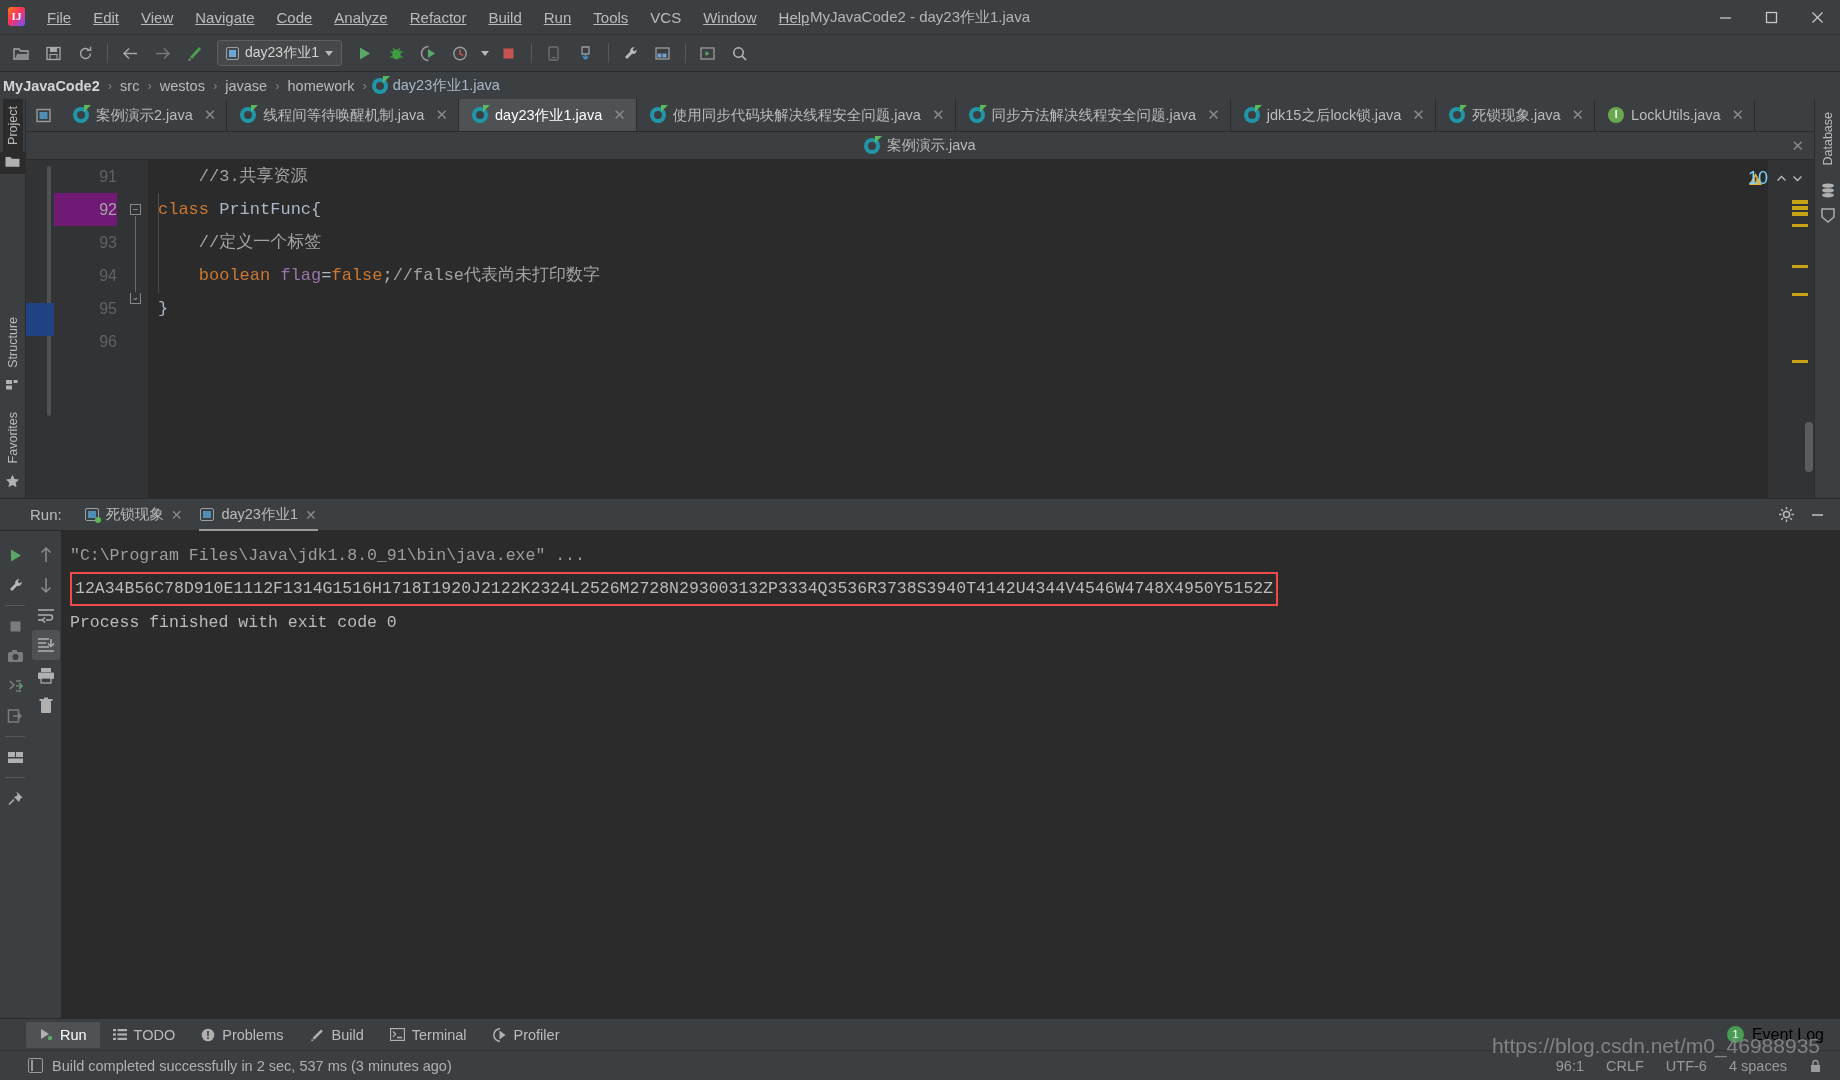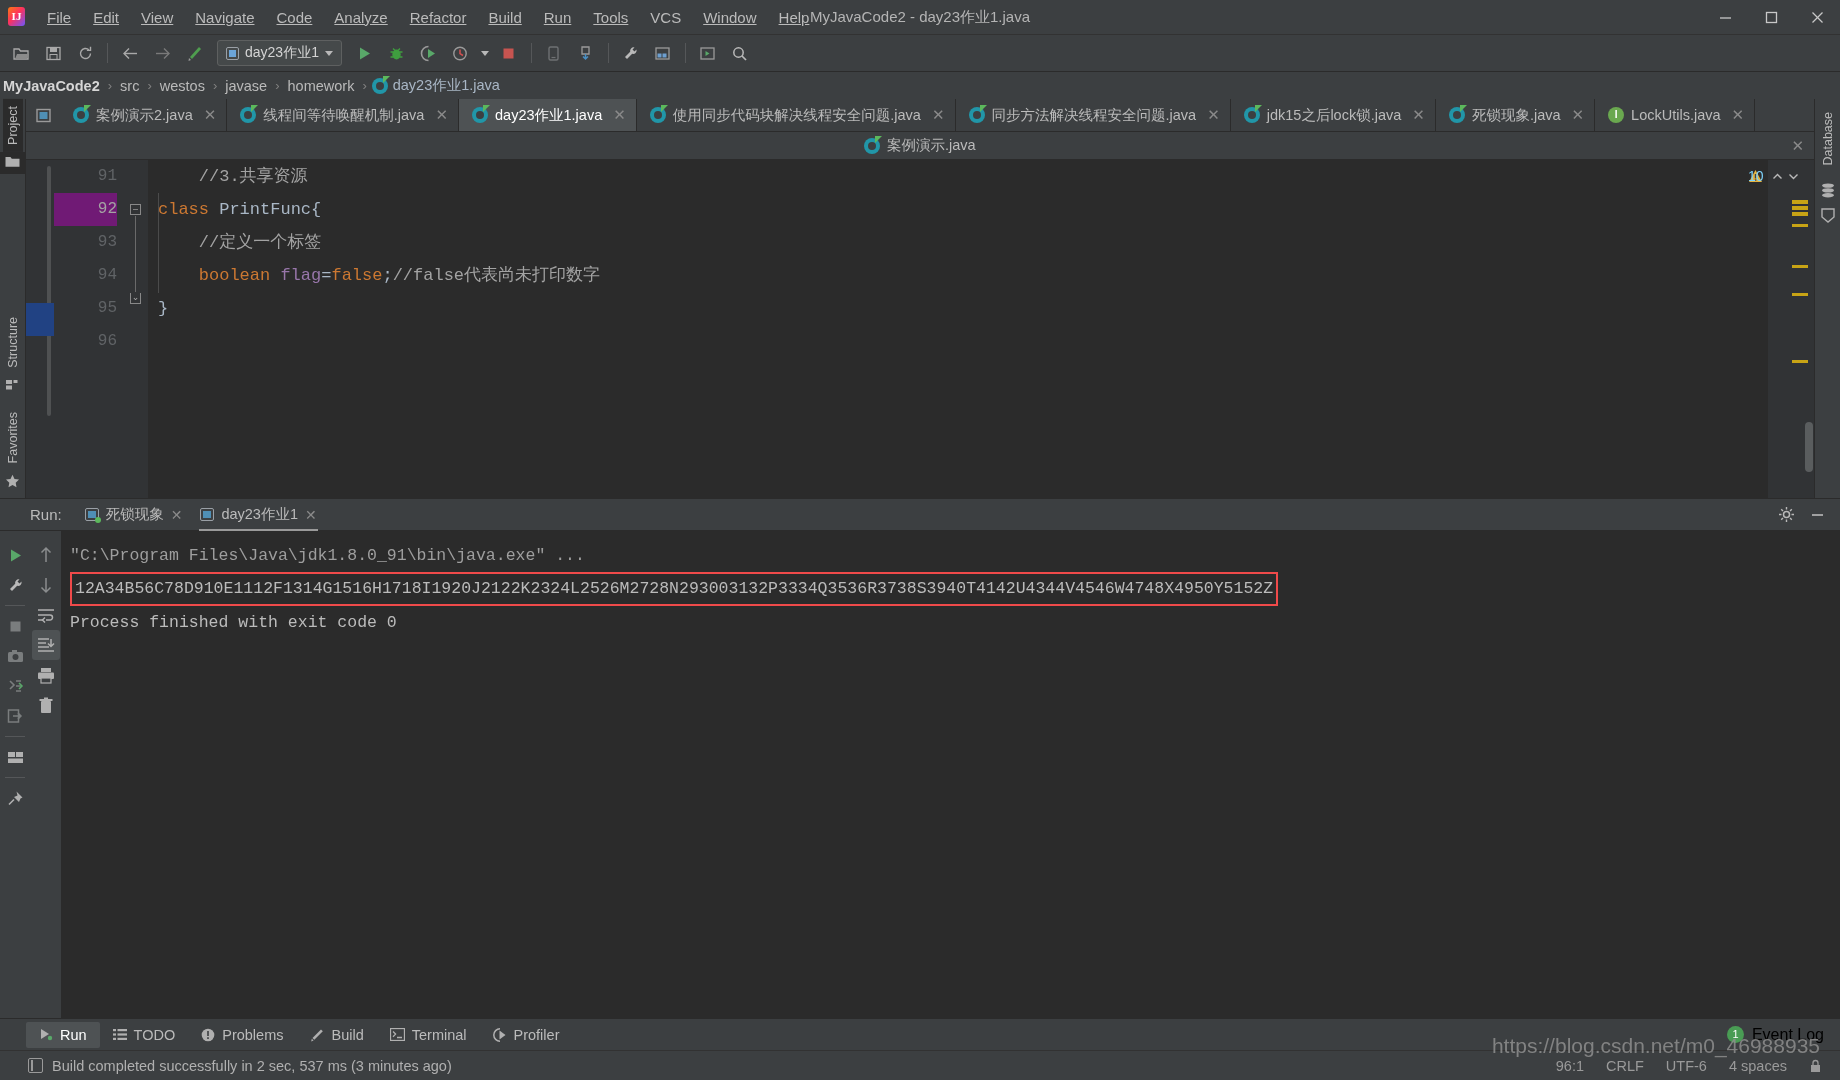--- a/index.html
+++ b/index.html
@@ -103,21 +103,21 @@
   .tab2 { display:flex; align-items:center; gap:7px; font-size:14.5px; color:#bbbbbb; padding:0 10px; }
   .tabrow2 .x-right { position:absolute; right:10px; color:#8a8a8a; font-size:15px; }
 
   
   .editor-wrap { flex:1 1 auto; display:flex; min-height:0; background:#2b2b2b; position:relative; }
   .ed-leftstrip { width:28px; background:#313335; flex:0 0 28px; position:relative; }
   .ed-leftstrip .scrollknob { position:absolute; left:21px; top:6px; width:4px; height:250px; background:#4f5152; border-radius:2px; }
   .ed-leftstrip .selblock { position:absolute; left:0; top:143px; width:28px; height:33px; background:#214283; }
   .gutter {
     width: 72px; flex:0 0 72px; background:#313335; color:#606366; font-size:16px;
-    font-family:Liberation Mono, monospace; text-align:right;
+    font-family:Liberation Sans, sans-serif; text-align:right;
     padding-right:9px; padding-top:0; position:relative;
   }
   .gline { height:33px; line-height:33px; }
   .gline.hl { background:#701a75; color:#a4a3a3; }
   .fold-col { width:22px; flex:0 0 22px; background:#313335; position:relative; }
   .code {
     flex:1 1 auto; position:relative; background:#2b2b2b; font-size:17px; line-height:33px;
     font-family:"Liberation Mono","DejaVu Sans Mono",monospace; color:#a9b7c6;
     padding-left:10px; overflow:hidden;
   }
@@ -129,21 +129,21 @@
   .indent-guide { position:absolute; left:10px; top:33px; bottom:0; width:1px; background:#4b4b4b; height:100px; }
   .fold-marker {
     position:absolute; width:11px; height:11px; border:1px solid #888; color:#aaa;
     font-size:9px; line-height:9px; text-align:center; background:#313335;
   }
   .ed-right {
     width: 46px; flex:0 0 46px; background:#313335; position:relative;
   }
   .warncount {
     position:absolute; top:8px; left:0px; width:46px; display:flex; align-items:center;
-    gap:3px; font-size:14px; color:#7dd3fc;
+    gap:3px; font-size:18px; color:#7dd3fc;
   }
   .marks { position:absolute; right:6px; width:18px; }
   .mark { position:absolute; right:0; width:16px; height:3px; background:#c8a415; }
   .ed-right .vscroll { position:absolute; right:1px; width:8px; background:#5a5d5e; border-radius:4px; }
 
   
   .right-rail {
     width:26px; background:#3c3f41; flex:0 0 26px; border-left:1px solid #2b2b2b;
     display:flex; flex-direction:column; align-items:center; padding-top:6px; gap:10px;
   }

